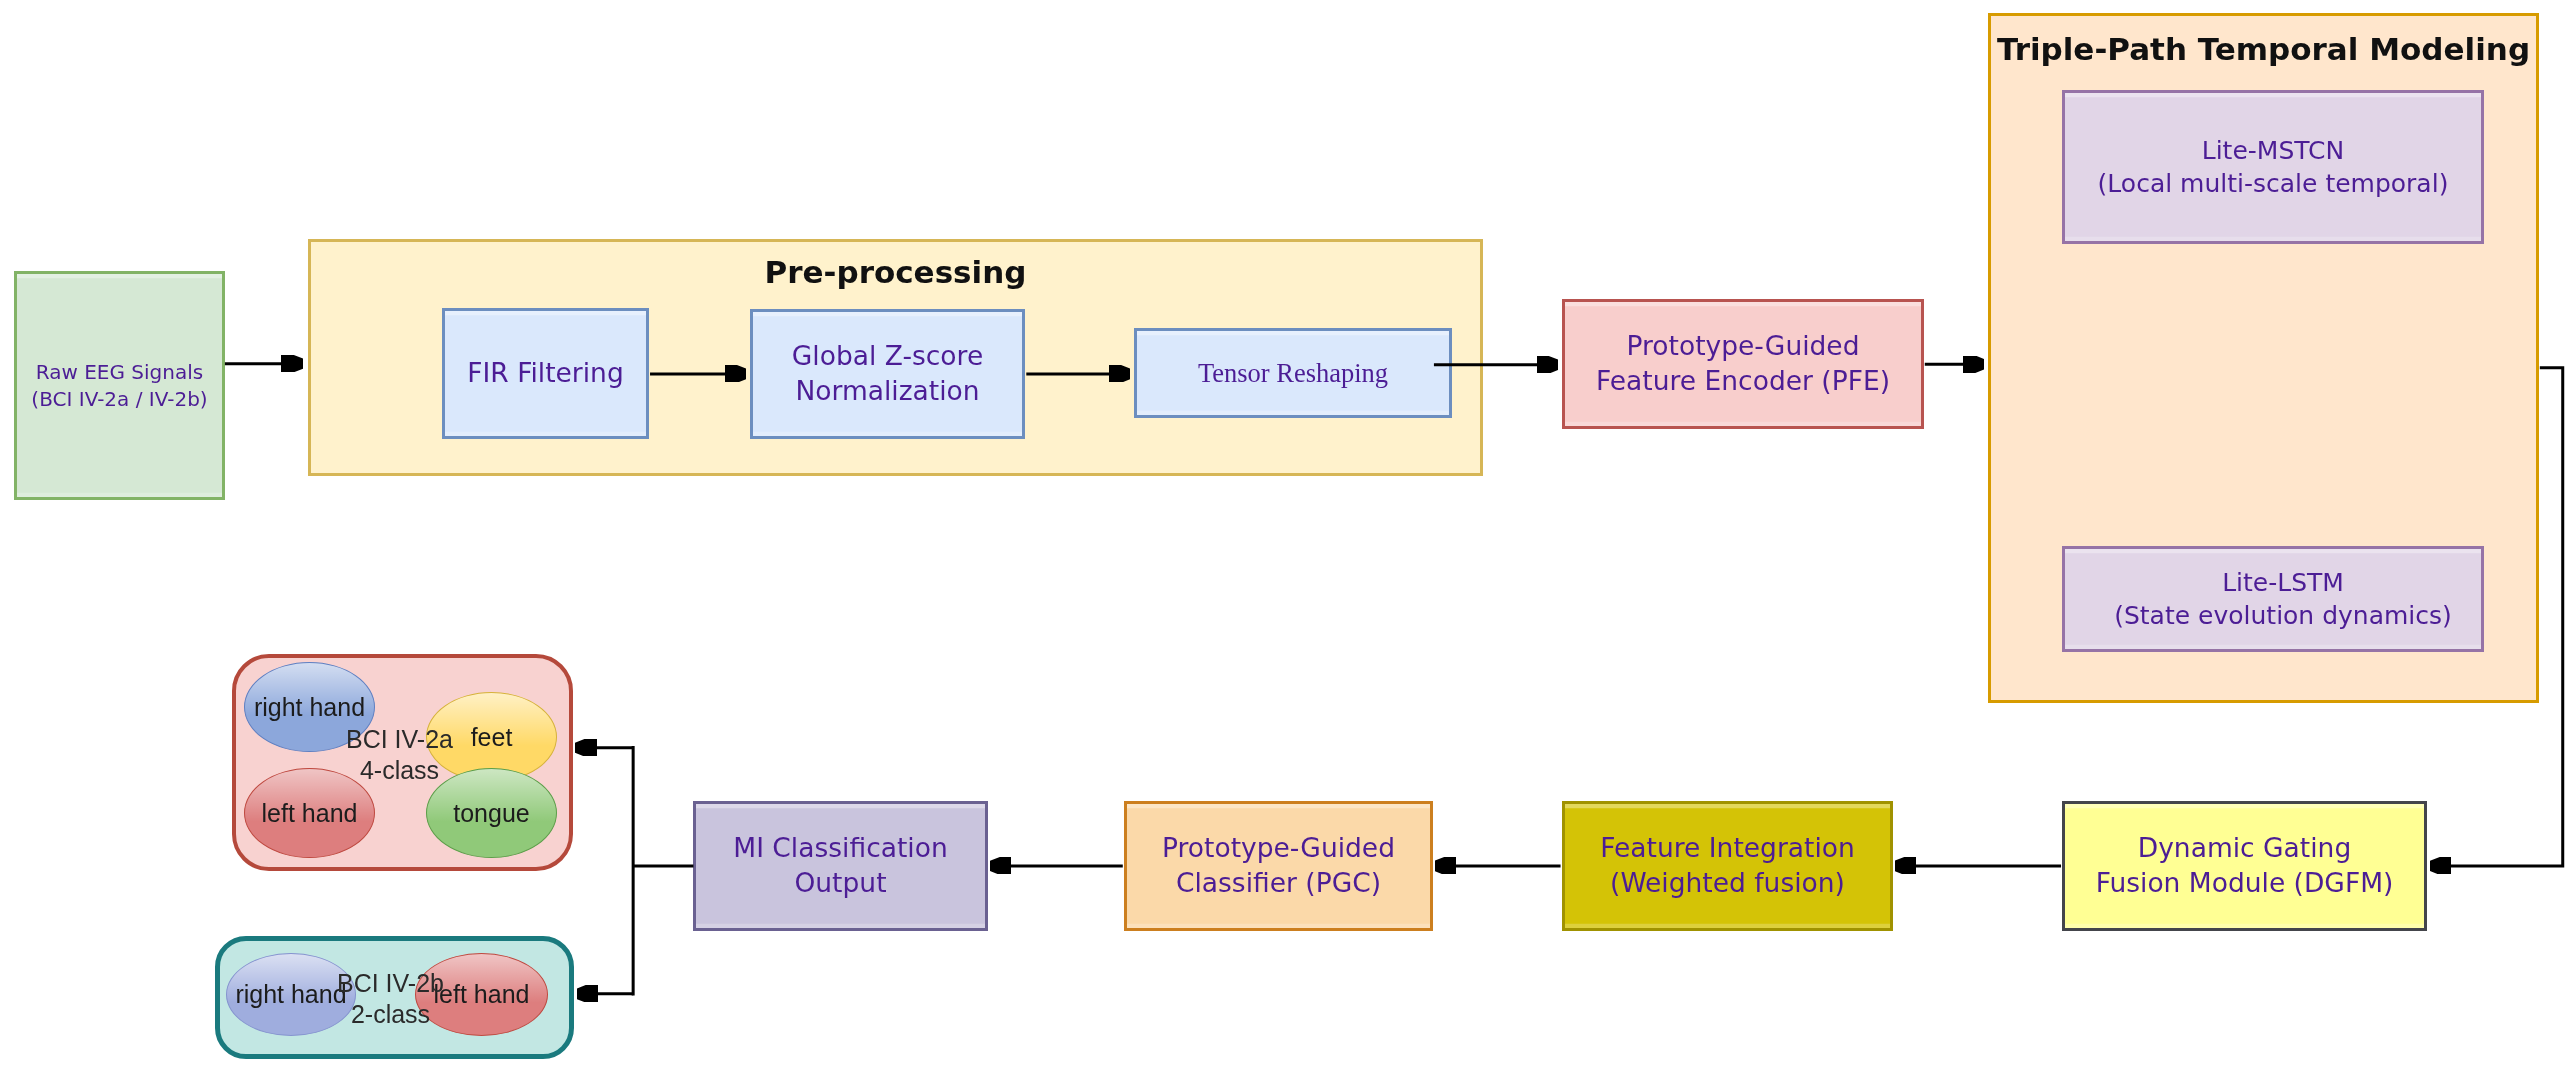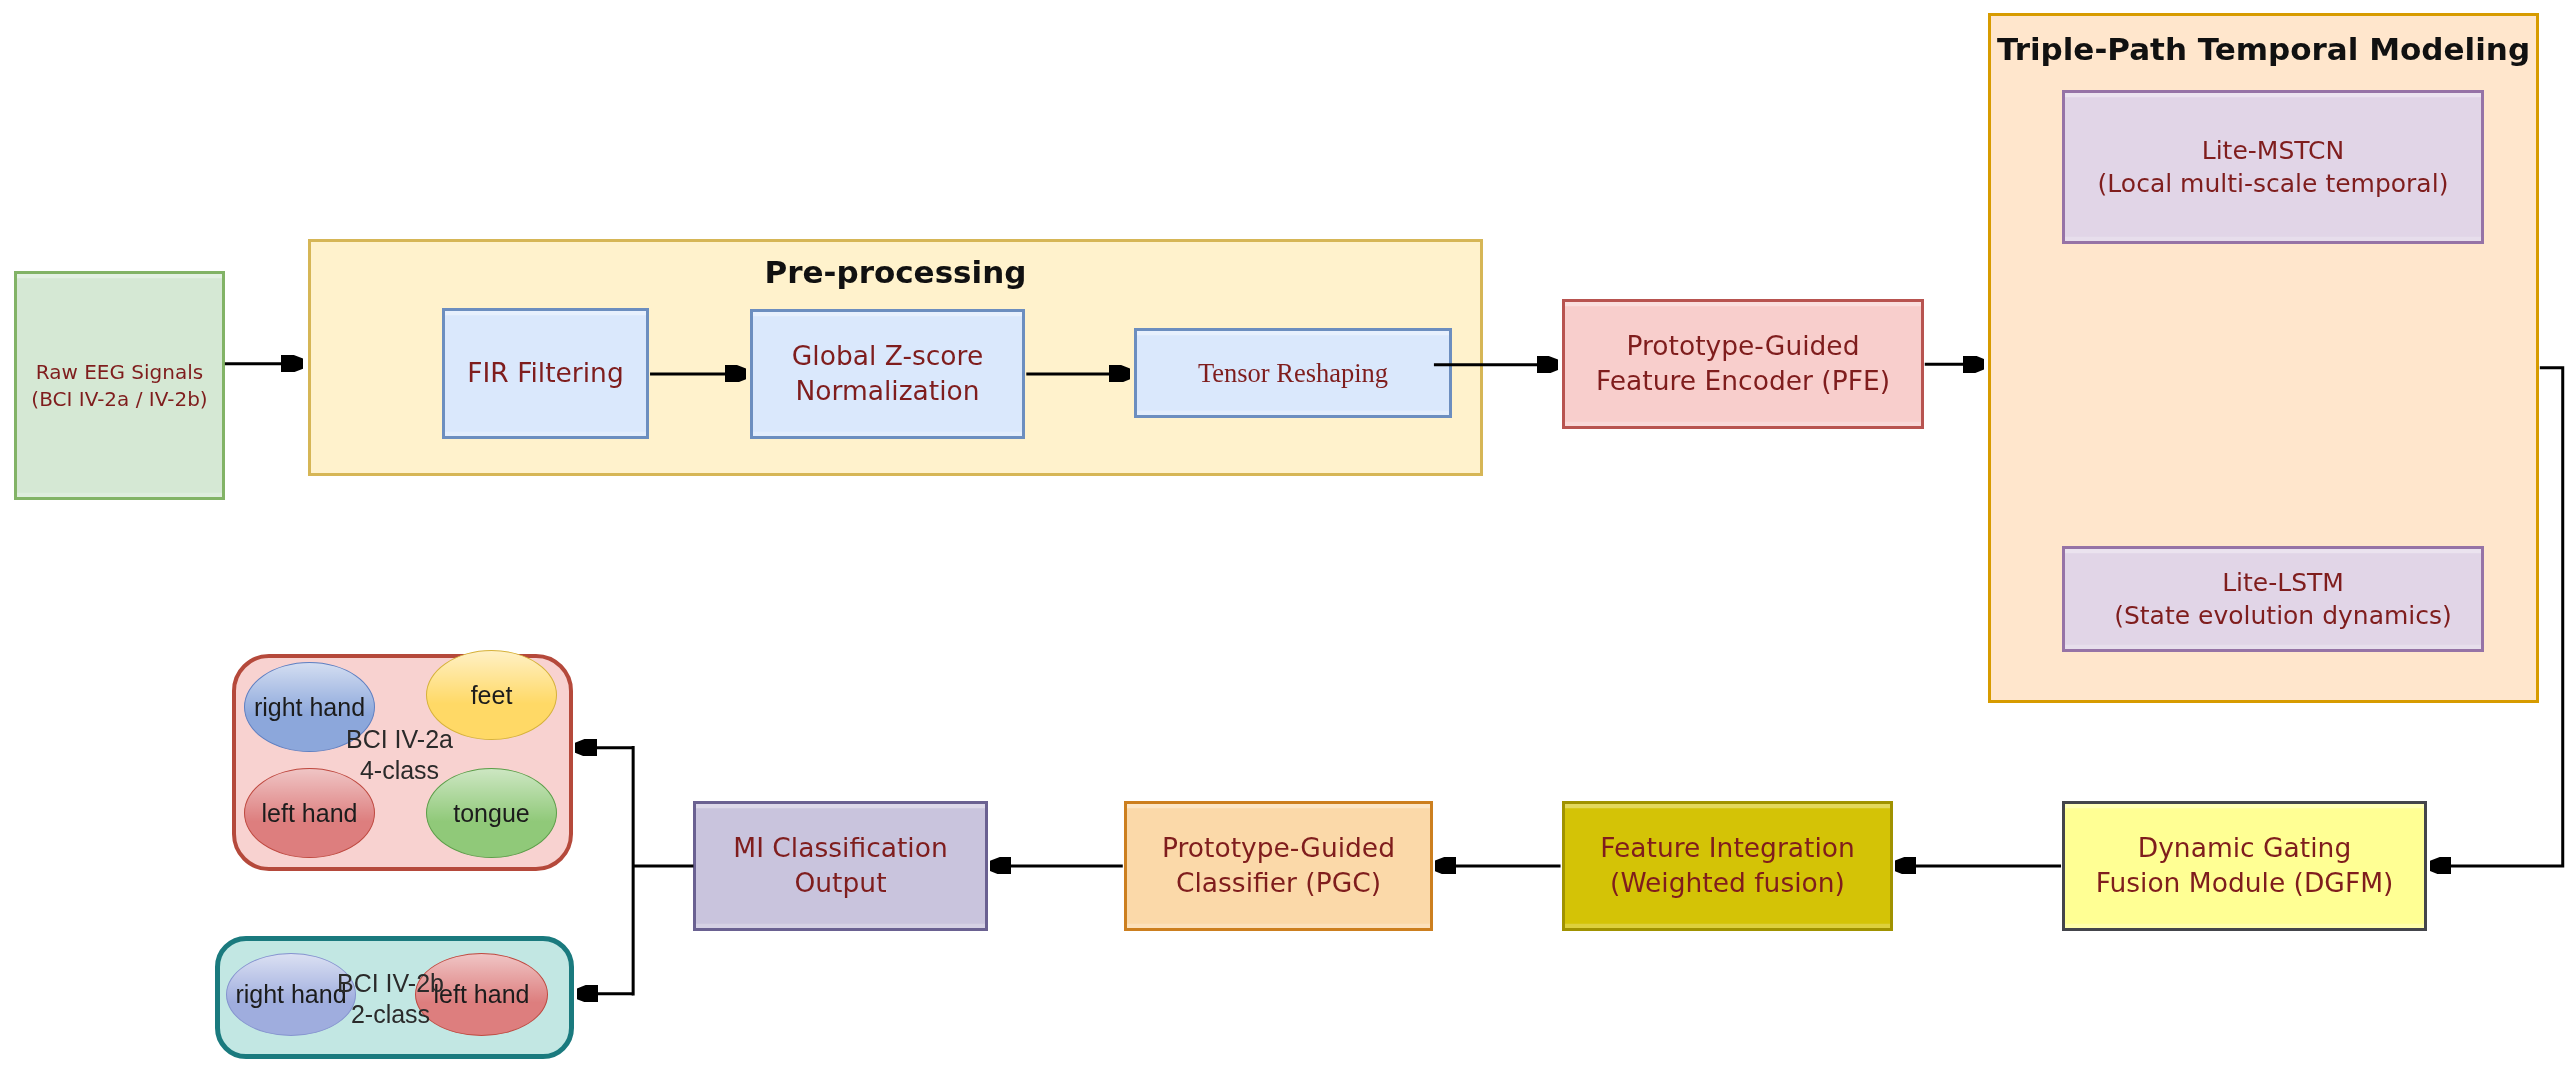--- a/index.html
+++ b/index.html
@@ -14,21 +14,21 @@
   .container {
     position:absolute; box-sizing:border-box; z-index:1;
   }
   .container-title {
     position:absolute; left:0; right:0; text-align:center;
     font-weight:bold; font-size:31px; color:#111; z-index:2;
   }
   .node {
     position:absolute; box-sizing:border-box; z-index:2;
     display:flex; flex-direction:column; justify-content:center; align-items:center;
-    text-align:center; color:#7f1d1d; font-size:26.5px; line-height:1.32;
+    text-align:center; color:#4c1d95; font-size:26.5px; line-height:1.32;
     box-shadow: inset 0 4.2px 0 rgba(255,255,255,0.35), inset 0 -4.2px 0 rgba(255,255,255,0.22);
   }
   .node span { display:block; }
   .group {
     position:absolute; box-sizing:border-box; z-index:1;
   }
   .ellipse {
     position:absolute; box-sizing:border-box; z-index:2; border-radius:50%;
     display:flex; align-items:center; justify-content:center; text-align:center;
     font-family:"Liberation Sans", sans-serif; font-size:25px; color:#1c1c1c;
@@ -76,21 +76,21 @@
   #node-pgc        { left:1124px; top:801px; width:309px; height:130px;
                      background:var(--node-light-orange-fill); border:3.6px solid var(--node-light-orange-stroke); }
   #node-mi         { left:693px; top:801px; width:295px; height:130px;
                      background:var(--node-lavender-fill); border:3.6px solid var(--node-lavender-stroke); }
 
   #group-2a        { left:232px;  top:654px; width:341px; height:217px; border-radius:37px;
                      background:var(--group-red-fill); border:4.2px solid var(--group-red-stroke); }
   #el-2a-rh        { left:244px; top:662px; width:131px; height:90px;
                      background:linear-gradient(180deg, rgba(255,255,255,0.62) 0%, rgba(255,255,255,0) 60%), var(--ellipse-blue-fill);
                      border:1.8px solid var(--ellipse-blue-stroke); }
-  #el-2a-feet      { left:426px; top:650px; width:131px; height:90px;
+  #el-2a-feet      { left:426px; top:692px; width:131px; height:90px;
                      background:linear-gradient(180deg, rgba(255,255,255,0.62) 0%, rgba(255,255,255,0) 60%), var(--ellipse-yellow-fill);
                      border:1.8px solid var(--ellipse-yellow-stroke); }
   #el-2a-lh        { left:244px; top:768px; width:131px; height:90px;
                      background:linear-gradient(180deg, rgba(255,255,255,0.55) 0%, rgba(255,255,255,0) 60%), var(--ellipse-red-fill);
                      border:1.8px solid var(--ellipse-red-stroke); }
   #el-2a-tongue    { left:426px; top:768px; width:131px; height:90px;
                      background:linear-gradient(180deg, rgba(255,255,255,0.55) 0%, rgba(255,255,255,0) 60%), var(--ellipse-green-fill);
                      border:1.8px solid var(--ellipse-green-stroke); }
   #label-2a        { left:315px; top:724px; width:169px; }
 

